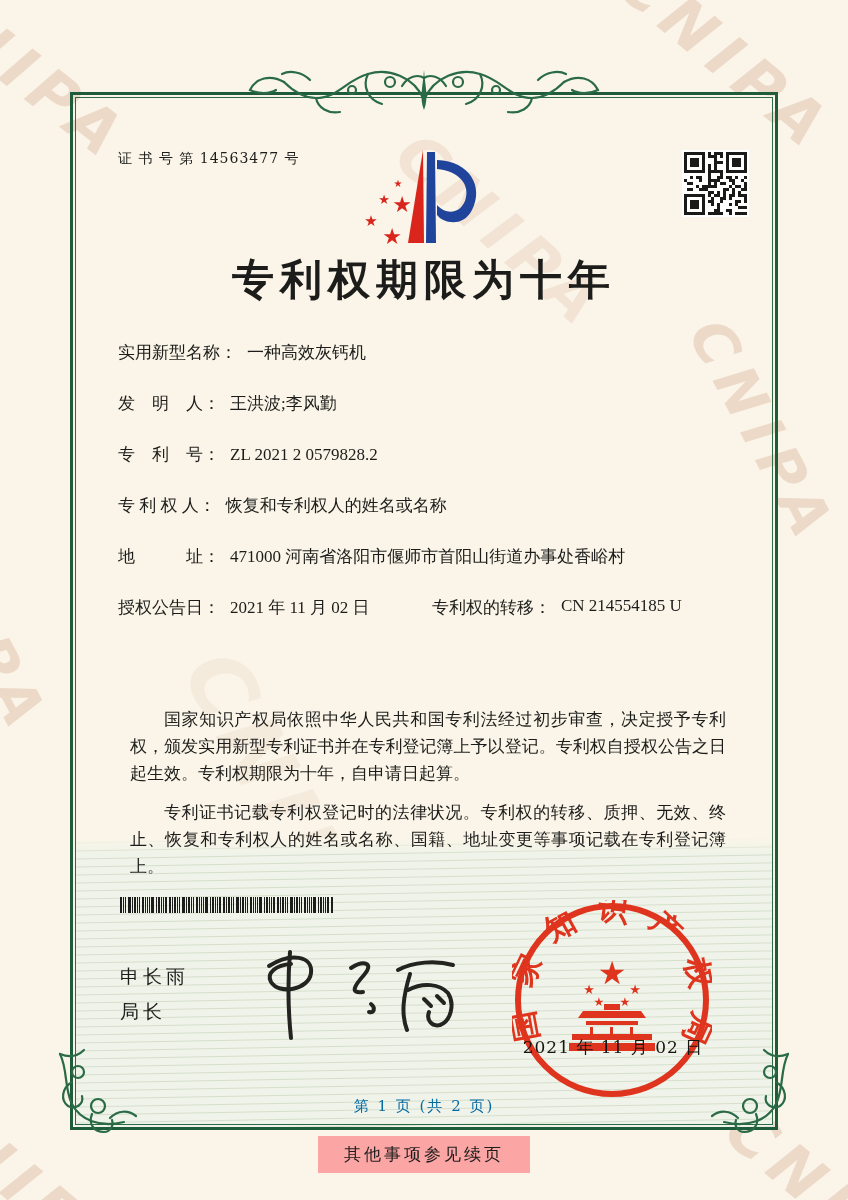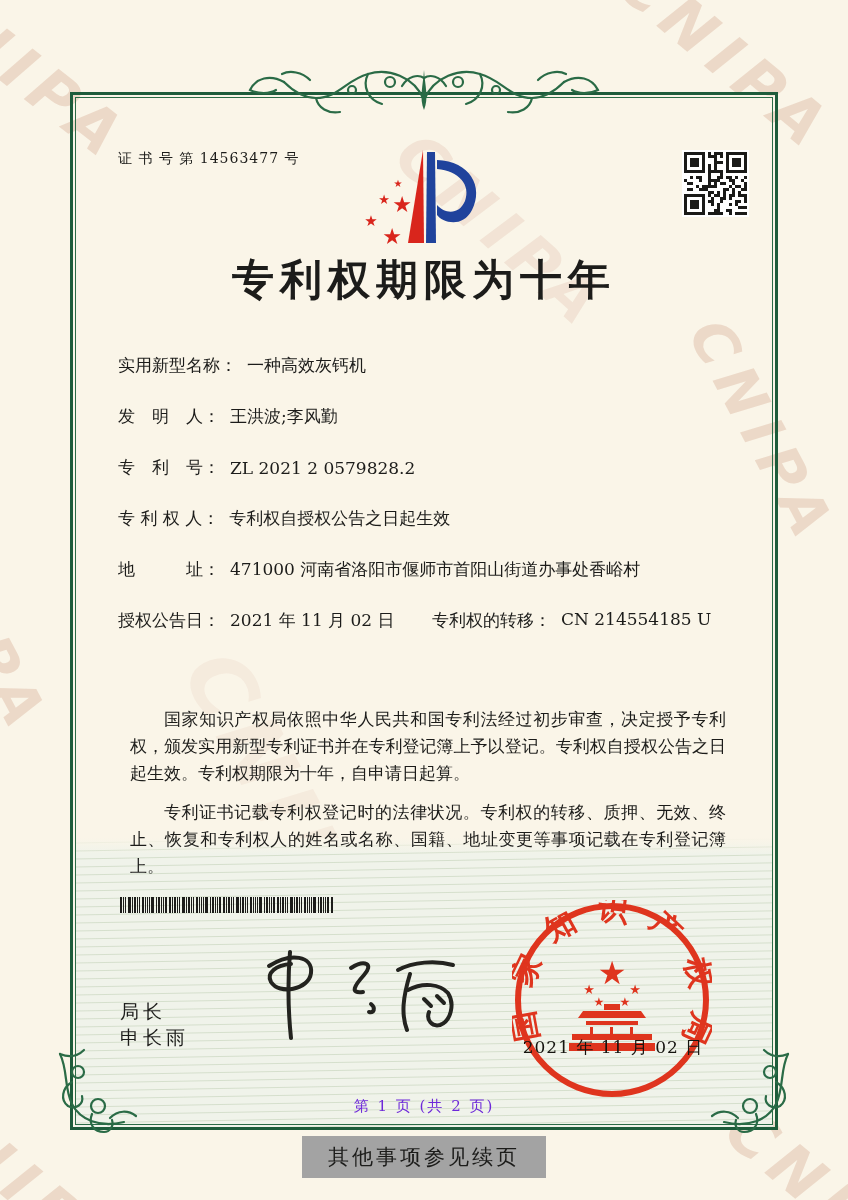--- a/index.html
+++ b/index.html
@@ -14,48 +14,48 @@
       border:3px solid #1e5c3b;box-sizing:border-box;z-index:5;pointer-events:none;}
   .border-inner{position:absolute;left:2px;top:2px;right:2px;bottom:2px;border:1px solid #2a6b46;}
   .orn{position:absolute;z-index:6;pointer-events:none;}
   
   .cert-no{position:absolute;left:118px;top:150px;font-size:14px;letter-spacing:1px;z-index:2;}
   .logo{position:absolute;left:340px;top:140px;width:150px;height:120px;z-index:2;}
   .qr{position:absolute;left:682px;top:150px;width:67px;height:67px;z-index:2;background:#fff;}
   .title{position:absolute;left:0;top:252px;width:100%;text-align:center;
          font-size:42px;font-weight:bold;letter-spacing:6px;z-index:2;}
   
-  .fields{position:absolute;left:118px;top:340px;width:620px;z-index:2;font-size:17px;}
+  .fields{position:absolute;left:118px;top:327px;width:620px;z-index:2;font-size:17px;font-family:Liberation Serif, serif;}
   .frow{height:51px;display:flex;align-items:center;position:relative;}
   .flabel{white-space:pre;}
   .fvalue{margin-left:10px;white-space:pre;}
   .grant2{position:absolute;left:314px;display:flex;}
   
   .body-text{position:absolute;left:118px;top:694px;width:620px;z-index:2;
              font-size:17px;line-height:27px;text-align:justify;}
   .body-text p{margin:12px;text-indent:2em;}
   
   .band{position:absolute;left:75px;top:838px;width:698px;height:290px;z-index:1;
         background:repeating-linear-gradient(179deg,#f0f3ea 0px,#f0f3ea 4px,#d5dfcc 5px,#f0f3ea 6px,#f0f3ea 8px);}
   .band-fade{position:absolute;left:75px;top:838px;width:698px;height:16px;z-index:1;
         background:linear-gradient(180deg,#faf5e8,rgba(250,245,232,0));}
   .barcode{position:absolute;left:120px;top:897px;width:217px;height:16px;z-index:2;}
   
   .director-title{position:absolute;left:120px;top:971px;font-size:19px;letter-spacing:4px;z-index:2;margin-top:28px;}
-  .director-name{position:absolute;left:120px;top:1025px;font-size:19px;letter-spacing:4px;z-index:2;}
+  .director-name{position:absolute;left:120px;top:964px;font-size:19px;letter-spacing:4px;z-index:2;}
   .signature{position:absolute;left:235px;top:942px;width:230px;height:105px;z-index:3;}
   
   .seal{position:absolute;left:512px;top:900px;width:200px;height:200px;z-index:4;opacity:.95;}
   .seal-date{position:absolute;left:515px;top:1036px;width:196px;text-align:center;
              font-size:17px;letter-spacing:1px;color:#15140f;z-index:5;}
   
   .page-indicator{position:absolute;left:0;top:1097px;width:100%;text-align:center;
-                  font-size:15px;letter-spacing:2px;z-index:2;color:#6d28d9;}
+                  font-size:15px;letter-spacing:2px;z-index:2;color:#0369a1;}
   .continuation{position:absolute;left:50%;transform:translateX(-50%);top:1136px;
-                background:#a3a3a3;padding:7px 26px;font-size:21px;letter-spacing:3px;z-index:2;}
+                background:#fca5a5;padding:7px 26px;font-size:17px;letter-spacing:3px;z-index:2;}
 </style>
 </head>
 <body>
 
 <div class="page">
 
   <div class="wm" style="left:-60px;top:-40px;font-size:62px;transform:rotate(38deg);">CNIPA</div>
   <div class="wm" style="left:650px;top:-55px;font-size:62px;transform:rotate(40deg);">CNIPA</div>
   <div class="wm" style="left:430px;top:118px;font-size:62px;transform:rotate(42deg);color:rgba(206,152,126,.18);">CNIPA</div>
   <div class="wm" style="left:735px;top:308px;font-size:58px;transform:rotate(62deg);">CNIPA</div>
@@ -263,21 +263,21 @@
     <div class="frow">
       <span class="flabel">发　明　人：</span>
       <span class="fvalue">王洪波;李风勤</span>
     </div>
     <div class="frow">
       <span class="flabel">专　利　号：</span>
       <span class="fvalue">ZL 2021 2 0579828.2</span>
     </div>
     <div class="frow">
       <span class="flabel">专 利 权 人：</span>
-      <span class="fvalue">专利权自授权公告之日起生效</span>
+      <span class="fvalue">恢复和专利权人的姓名或名称</span>
     </div>
     <div class="frow">
       <span class="flabel">地　　　址：</span>
       <span class="fvalue">471000 河南省洛阳市偃师市首阳山街道办事处香峪村</span>
     </div>
     <div class="frow">
       <span class="flabel">授权公告日：</span>
       <span class="fvalue">2021 年 11 月 02 日</span>
       <span class="grant2">
         <span class="flabel">专利权的转移：</span>

